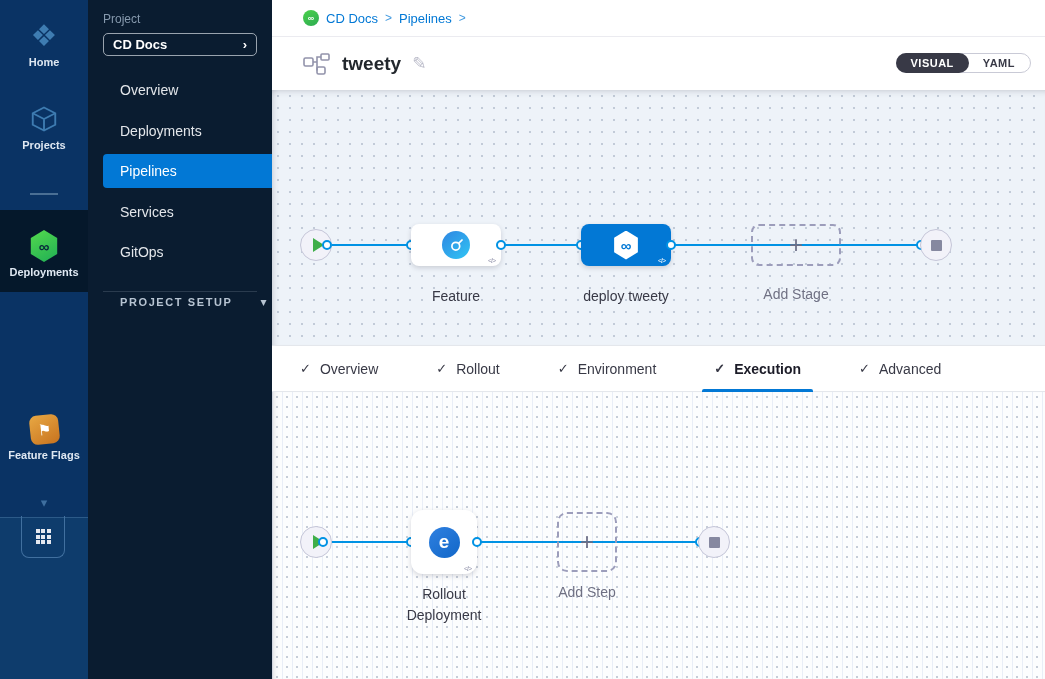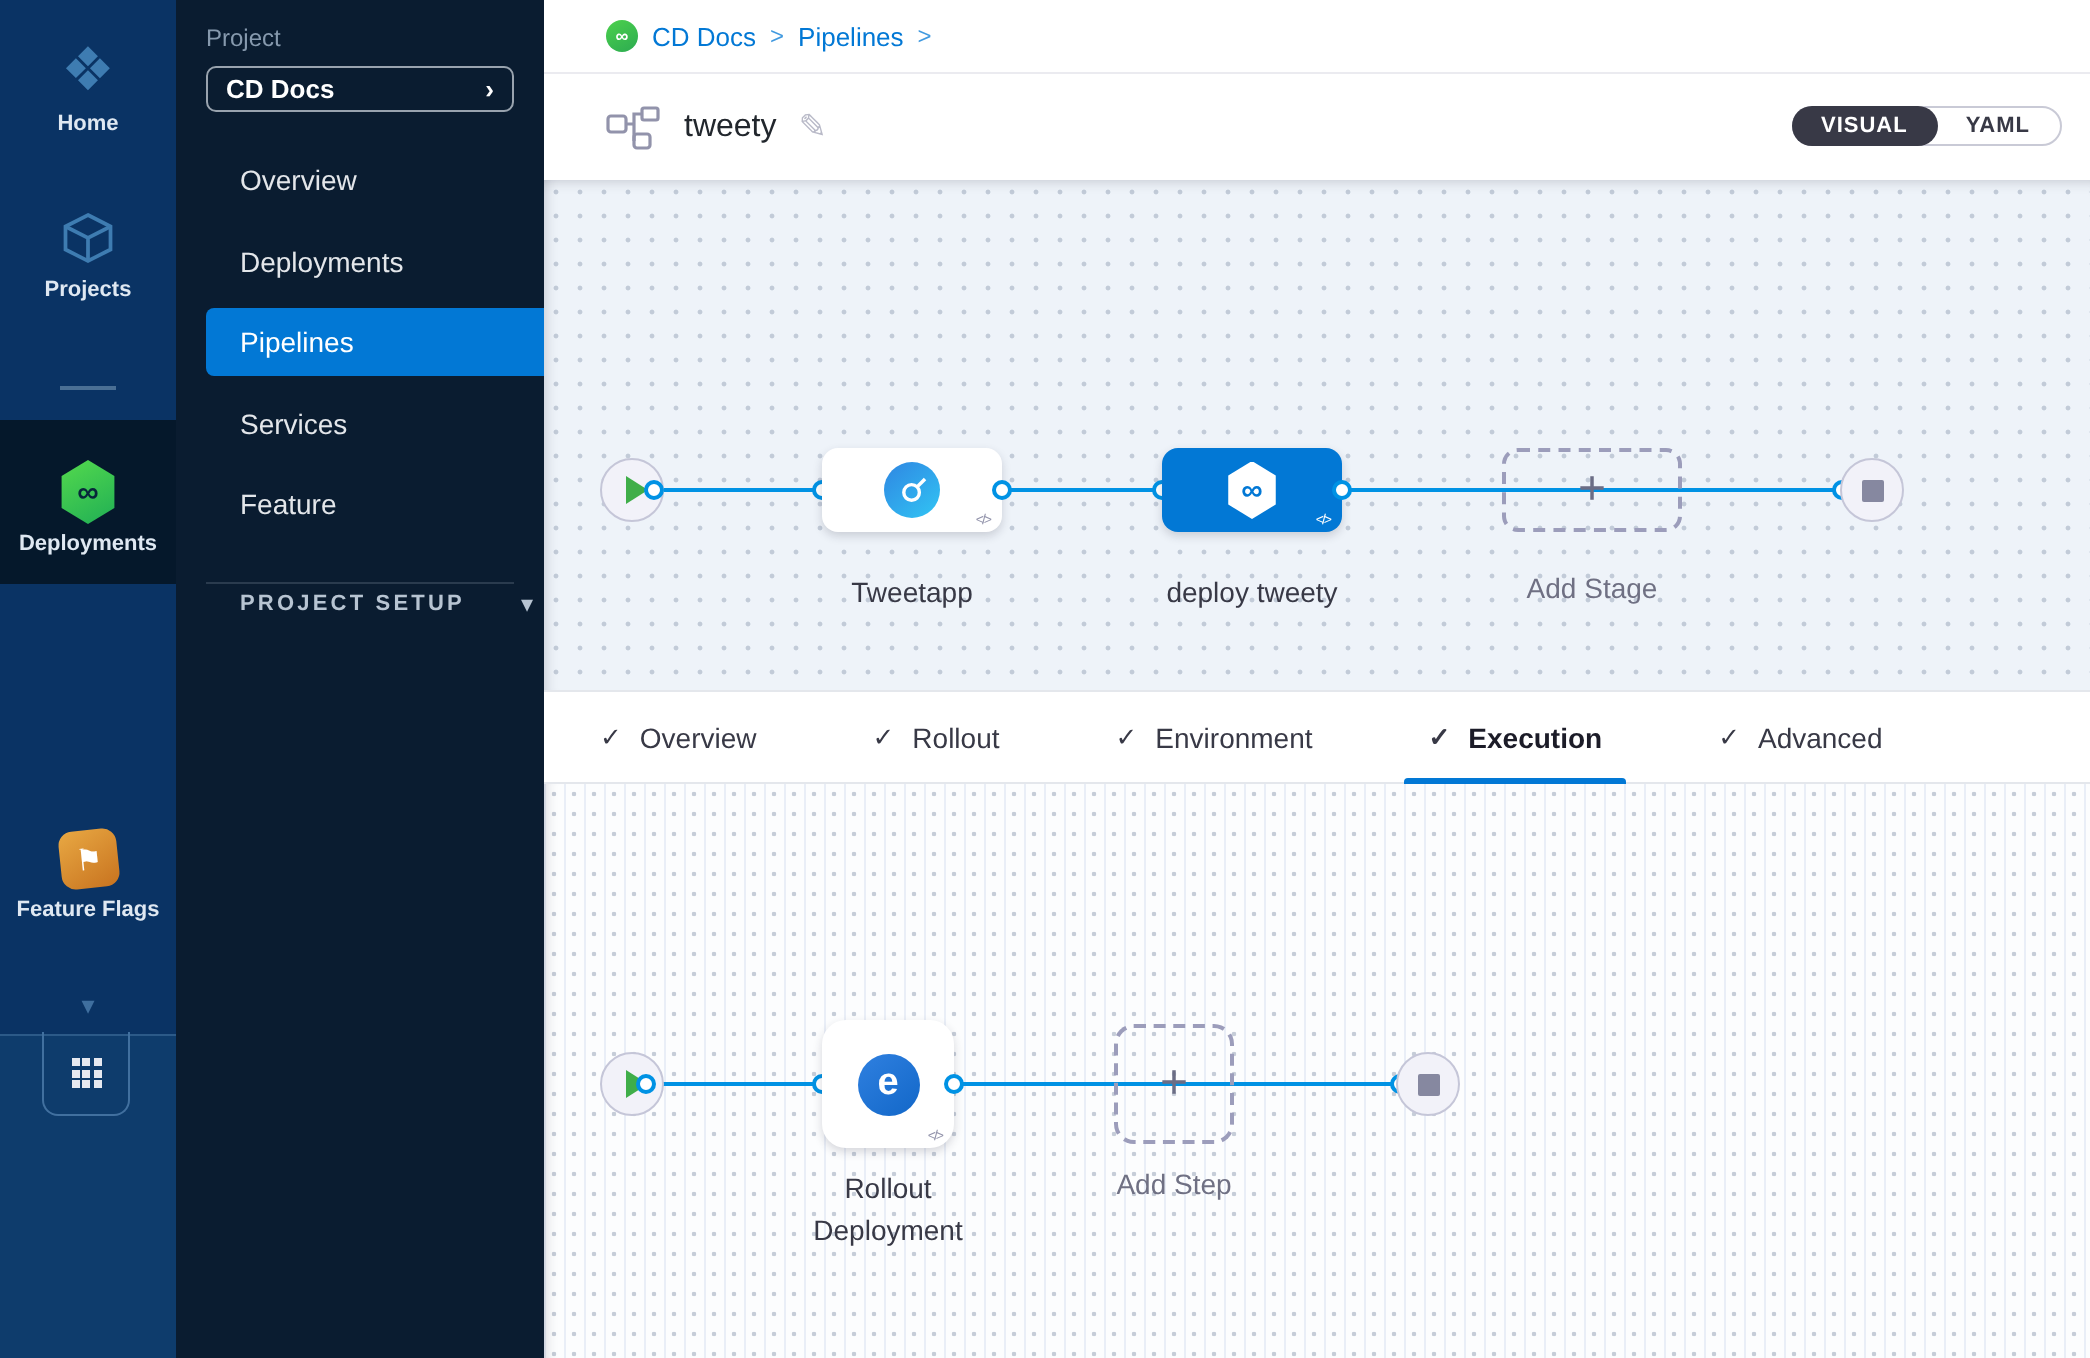--- a/index.html
+++ b/index.html
@@ -56,21 +56,21 @@
   .crumb-link { color:#0278d5; cursor:pointer; text-decoration:none; }
   .crumb-sep { color:#0278d5; opacity:.75; font-size:12px; }
   .studio-badge { position:absolute; top:0; right:8px; width:160px; height:21px; z-index:6;
                   clip-path:polygon(0 0,100% 0,80% 100%,20% 100%); background:#c3d9ef; }
   .studio-badge-inner { position:absolute; left:2px; right:2px; top:0; bottom:1.5px;
                   clip-path:polygon(0 0,100% 0,80% 100%,20% 100%); background:#fff;
                   display:flex; align-items:center; justify-content:center;
                   font-size:11px; font-weight:bold; letter-spacing:2.2px; color:#2a6cb5; }
 
   .titlebar { height:53px; background:#fff; display:flex; align-items:center; padding-left:31px; gap:11px; position:relative; }
-  .pipe-name { font-size:16px; font-weight:normal; color:#22272d; }
+  .pipe-name { font-size:19px; font-weight:bold; color:#22272d; }
   .pencil { color:#b9bac8; font-size:17px; cursor:pointer; }
   .toggle { position:absolute; right:14px; top:16px; height:20px; display:flex; align-items:center;
             border:1px solid #c9cad6; border-radius:10px; background:#fff; cursor:pointer; }
   .seg { font-size:11px; font-weight:bold; letter-spacing:.5px; padding:0 15px; line-height:18px; color:#383946; }
   .seg.sel { background:#383946; color:#fff; border-radius:10px; margin:-1px; line-height:20px; }
 
   
   .stage-canvas { height:255px; position:relative; background-color:#eef3f9;
       background-image:radial-gradient(#c2cbd8 1px, transparent 1.4px); background-size:12px 12px;
       box-shadow:inset 0 7px 7px -7px rgba(40,41,61,.25), inset 7px 0 7px -7px rgba(40,41,61,.25); }
@@ -178,21 +178,21 @@
     <div class="proj-label">Project</div>
     <div class="proj-select">
       <span class="pname">CD Docs</span>
       <span class="pchev">›</span>
     </div>
     <div class="nav-items">
       <div class="nav-item">Overview</div>
       <div class="nav-item">Deployments</div>
       <div class="nav-item active">Pipelines</div>
       <div class="nav-item">Services</div>
-      <div class="nav-item">Feature</div>
+      <div class="nav-item">GitOps</div>
     </div>
     <div class="side-divider"></div>
     <div class="setup-row">
       <span class="setup-label">PROJECT SETUP</span>
       <span class="setup-chev">▾</span>
     </div>
   </nav>
 
   <main class="content">
 
@@ -251,21 +251,21 @@
 
       <div class="add-box" style="left:479px; top:134px; width:90px; height:42px;">
         <span class="add-plus">+</span>
       </div>
 
       <span class="cdot" style="left:644px; top:150px;"></span>
       <div class="end-node" style="left:648px; top:139px;">
         <span class="end-square"></span>
       </div>
 
-      <div class="node-label" style="left:184px; top:196px;">Tweetapp</div>
+      <div class="node-label" style="left:184px; top:196px;">Feature</div>
       <div class="node-label" style="left:354px; top:196px;">deploy tweety</div>
       <div class="node-label muted" style="left:524px; top:194px;">Add Stage</div>
     </div>
 
     <div class="tabbar">
       <div class="tab">
         <span class="tcheck">✓</span>
         <span>Overview</span>
       </div>
       <div class="tab">

